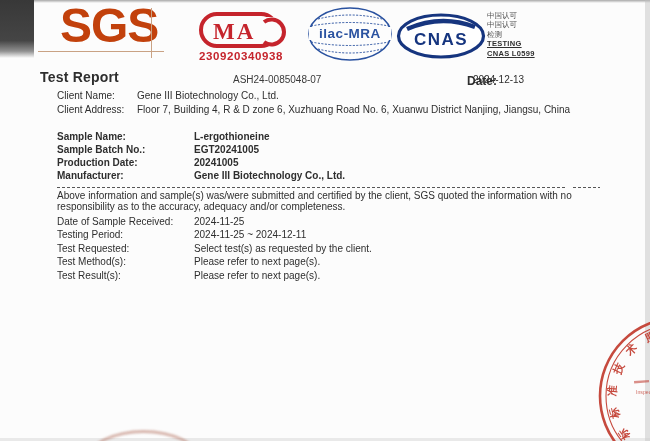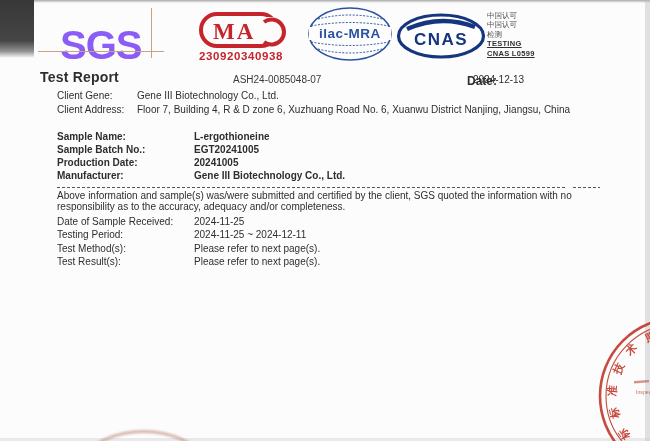--- a/index.html
+++ b/index.html
@@ -9,22 +9,22 @@
 
   
   .edge-top{position:absolute;left:0;top:0;width:650px;height:3px;
     background:linear-gradient(180deg,#a8a8a8,rgba(255,255,255,0));z-index:0;}
   .corner-dark{position:absolute;left:0;top:0;width:34px;height:58px;
     background:linear-gradient(180deg,#383838 0%,#454545 70%,#8f8f8f 88%,rgba(255,255,255,0) 100%);z-index:0;}
   .edge-right{position:absolute;right:0;top:0;width:5px;height:441px;background:rgba(190,190,190,.45);z-index:0;}
   .edge-bottom{position:absolute;left:0;bottom:0;width:650px;height:3px;background:rgba(205,205,205,.4);z-index:0;}
 
   
-  .sgs-text{position:absolute;left:60px;top:24px;font-size:40px;font-weight:bold;
-    color:#8b5cf6;letter-spacing:-1px;line-height:42px;z-index:1;}
+  .sgs-text{position:absolute;left:60px;top:5px;font-size:48px;font-weight:bold;
+    color:#c2410c;letter-spacing:-1px;line-height:42px;z-index:1;}
   .sgs-hline{position:absolute;left:38px;top:51px;width:126px;height:1px;background:#c9a284;z-index:1;}
   .sgs-vline{position:absolute;left:151px;top:8px;width:1px;height:50px;background:#c9a284;z-index:1;}
   .logo-svg{position:absolute;z-index:1;}
   .accred{position:absolute;left:487px;top:11px;z-index:1;font-size:7.5px;line-height:9.4px;color:#4a4a4a;}
   .accred .b{font-weight:bold;color:#303030;letter-spacing:.3px;text-decoration:underline;}
 
   
   .title{position:absolute;left:40px;top:69px;font-size:14px;font-weight:bold;letter-spacing:.2px;z-index:1;}
   .report-no{position:absolute;left:233px;top:74px;font-size:10px;color:#3a3a3a;z-index:1;}
   .date-label{position:absolute;left:423px;top:74px;font-size:12px;font-weight:bold;z-index:1;padding-left:44px;}
@@ -102,21 +102,21 @@
     <div class="b">CNAS L0599</div>
   </div>
 
   <div class="title">Test Report</div>
   <div class="report-no">ASH24-0085048-07</div>
   <div class="date-label">Date:</div>
   <div class="date-value">2024-12-13</div>
 
   <div class="rows client-rows">
     <div class="row">
-      <span class="lbl">Client Gene:</span>
+      <span class="lbl">Client Name:</span>
       <span class="val">Gene III Biotechnology Co., Ltd.</span>
     </div>
     <div class="row">
       <span class="lbl">Client Address:</span>
       <span class="val">Floor 7, Building 4, R &amp; D zone 6, Xuzhuang Road No. 6, Xuanwu District Nanjing, Jiangsu, China</span>
     </div>
   </div>
 
   <div class="rows sample-rows">
     <div class="row">
@@ -144,20 +144,24 @@
   <div class="rows testing-rows">
     <div class="row">
       <span class="lbl">Date of Sample Received:</span>
       <span class="val">2024-11-25</span>
     </div>
     <div class="row">
       <span class="lbl">Testing Period:</span>
       <span class="val">2024-11-25 ~ 2024-12-11</span>
     </div>
     <div class="row">
+      <span class="lbl">Test Requested:</span>
+      <span class="val">Select test(s) as requested by the client.</span>
+    </div>
+    <div class="row">
       <span class="lbl">Test Method(s):</span>
       <span class="val">Please refer to next page(s).</span>
     </div>
     <div class="row">
       <span class="lbl">Test Result(s):</span>
       <span class="val">Please refer to next page(s).</span>
     </div>
   </div>
 
   <svg class="stamp-svg" width="120" height="150" viewBox="0 0 120 150">

